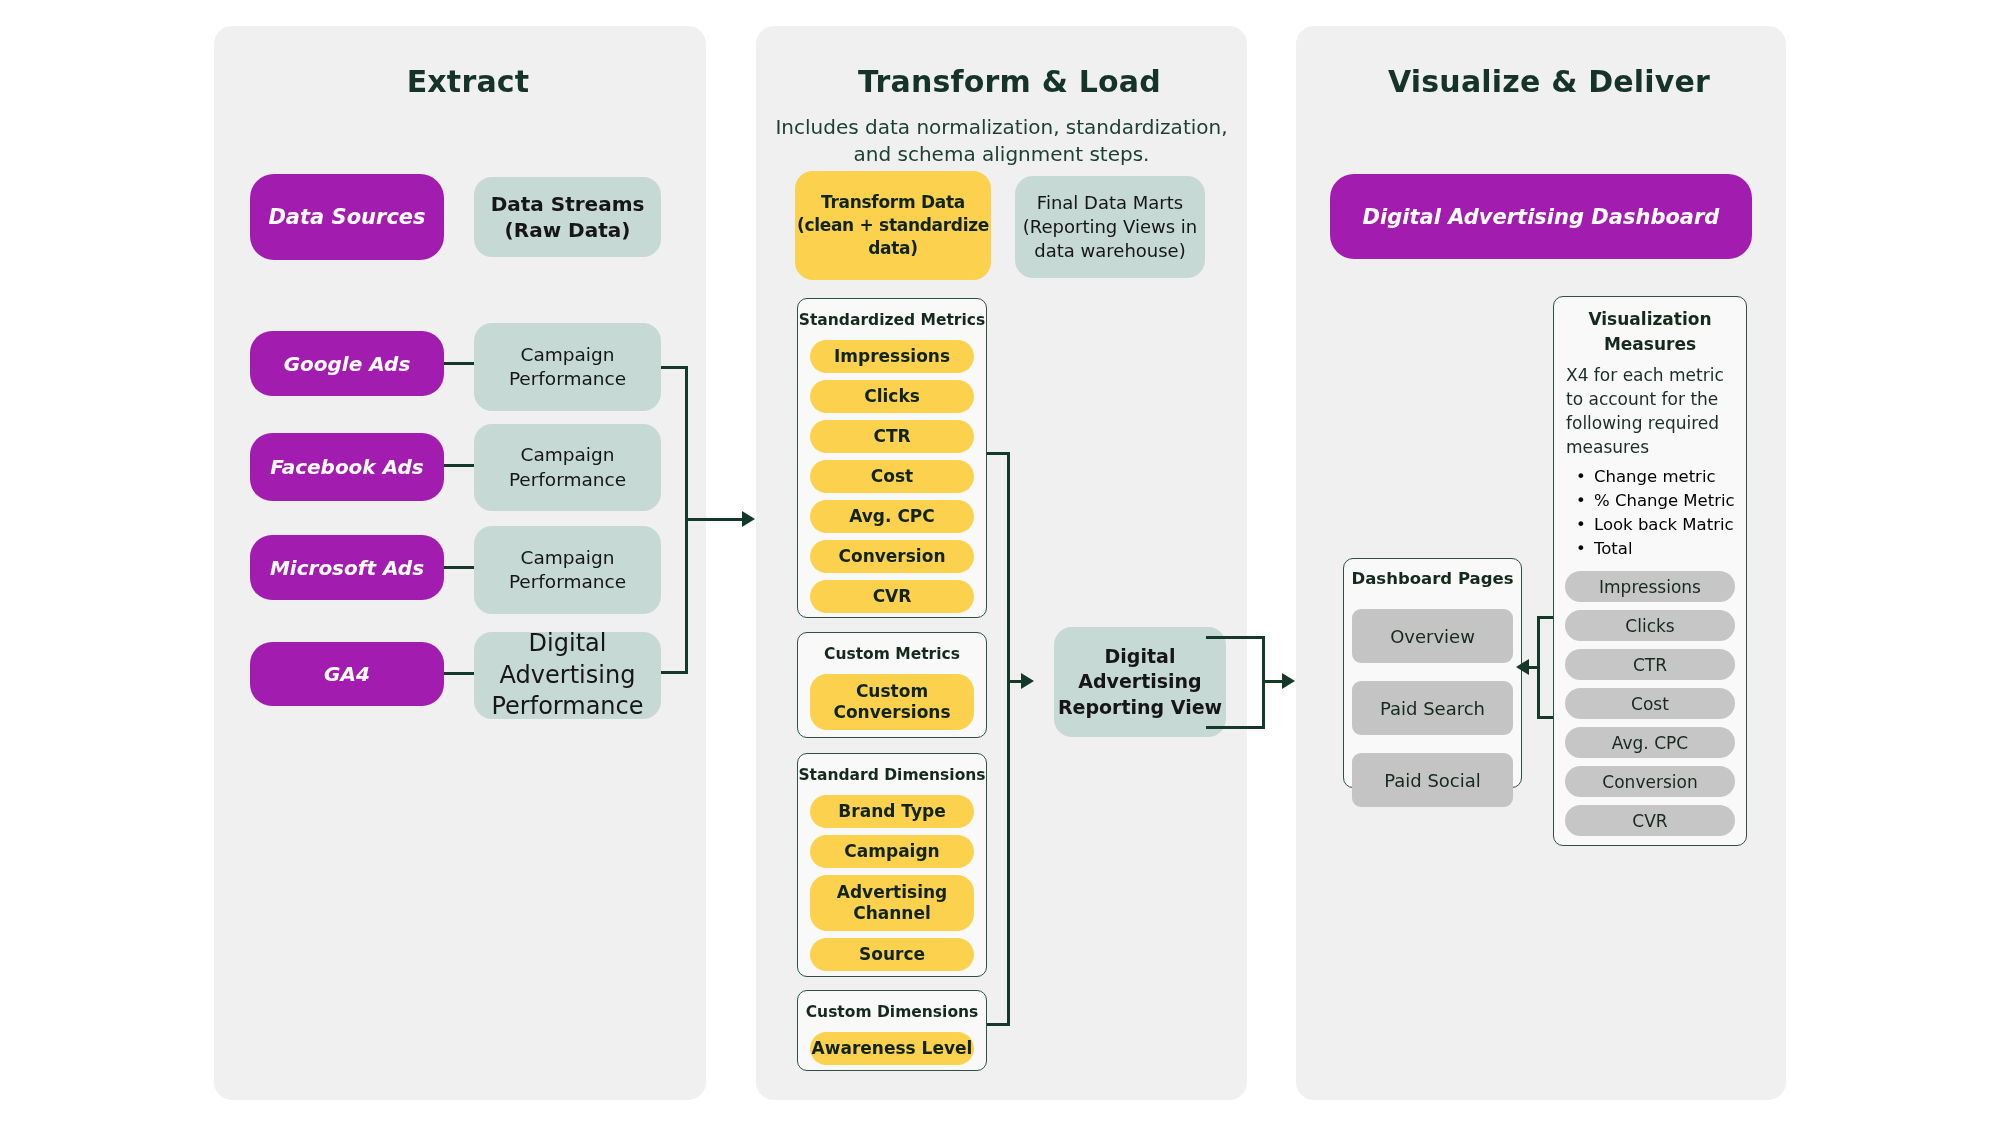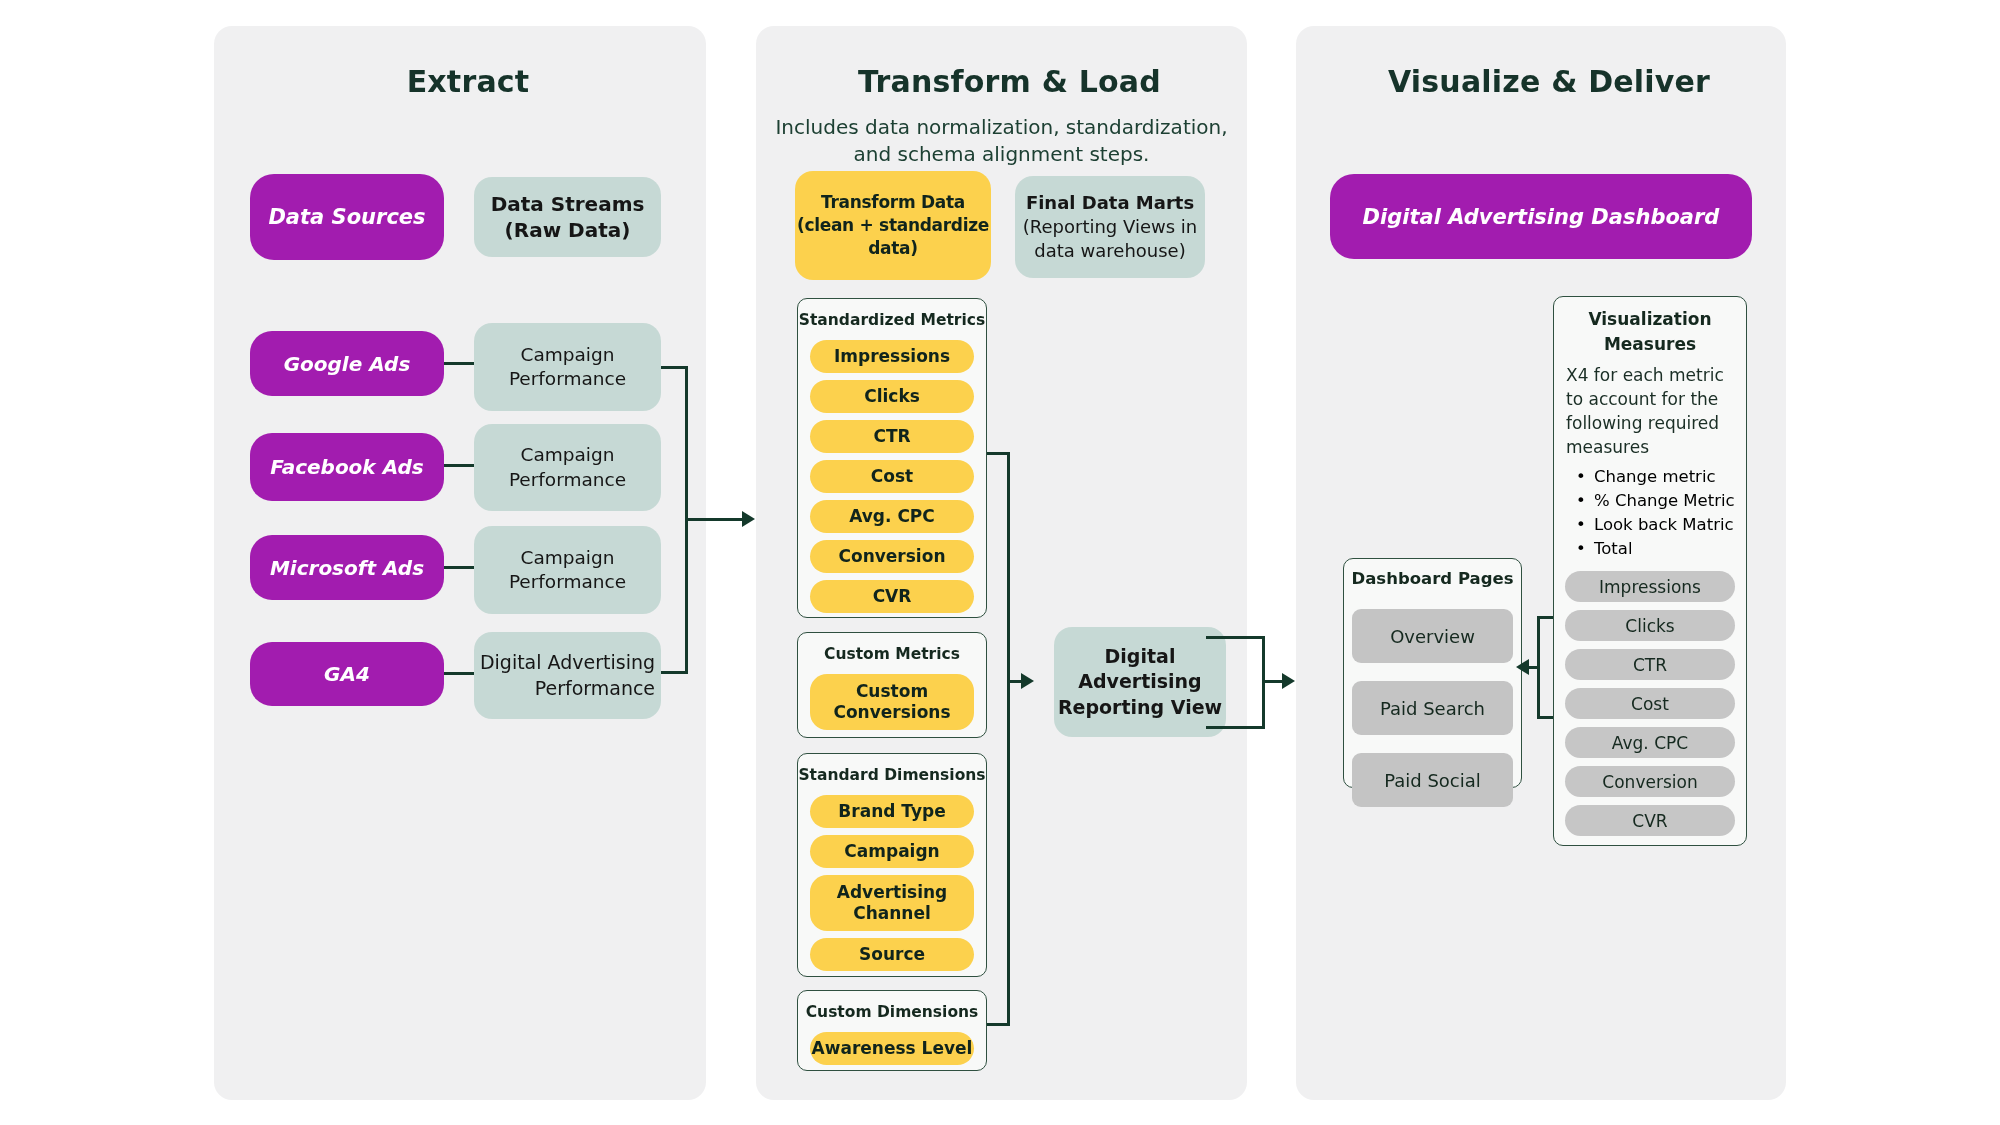--- a/index.html
+++ b/index.html
@@ -10,21 +10,21 @@
   .panel{position:absolute;top:26px;height:1074px;background:#f0f0f1;border-radius:18px;}
   .panel-title{position:absolute;top:38px;left:0;width:100%;text-align:center;
     font-size:30px;font-weight:bold;color:#16332a;letter-spacing:.2px;padding-left:8px;}
   .subtitle{position:absolute;top:88px;left:0;width:100%;text-align:center;
     font-size:20px;line-height:27px;color:#1d4033;white-space:pre-line;}
   .node{position:absolute;display:flex;align-items:center;justify-content:center;
     text-align:center;box-sizing:border-box;}
   .pre{white-space:pre-line;}
   .dark{background:#a21caf;color:#ffffff;font-weight:bold;font-size:20px;border-radius:24px;font-style:italic;}
   .teal{background:#c6d9d5;color:#161616;font-size:18.5px;line-height:1.32;border-radius:18px;}
-  .teal .b{font-weight:bold;}
+  .teal .b{font-weight:normal;}
   .yellowbox{background:#fcd14d;color:#10241c;font-weight:bold;font-size:17px;
     letter-spacing:-0.3px;line-height:1.35;border-radius:18px;}
   .container-box{position:absolute;box-sizing:border-box;background:#f8f9f8;
     border:1.5px solid #2f5040;border-radius:10px;display:flex;flex-direction:column;
     align-items:center;padding:8px 12px;gap:7px;}
   .container-label{font-size:15.5px;font-weight:bold;color:#15291f;white-space:nowrap;
     line-height:26px;flex:0 0 auto;}
   .pill-y{width:100%;min-height:33px;background:#fcd14d;border-radius:17px;
     display:flex;align-items:center;justify-content:center;text-align:center;
     font-size:17px;font-weight:600;color:#10241c;line-height:1.25;flex:0 0 auto;}
@@ -66,21 +66,21 @@
 
     <div class="node dark" style="left:36px;top:407px;width:194px;height:68px;border-radius:22px;">Facebook Ads</div>
     <div class="node teal pre" style="left:260px;top:398px;width:187px;height:87px;">Campaign
 Performance</div>
 
     <div class="node dark" style="left:36px;top:509px;width:194px;height:65px;border-radius:22px;">Microsoft Ads</div>
     <div class="node teal pre" style="left:260px;top:500px;width:187px;height:88px;">Campaign
 Performance</div>
 
     <div class="node dark" style="left:36px;top:616px;width:194px;height:64px;border-radius:22px;">GA4</div>
-    <div class="node teal pre" style="left:260px;top:606px;width:187px;height:87px;font-size:19px;text-align:right;">Digital Advertising
+    <div class="node teal pre" style="left:260px;top:606px;width:187px;height:87px;font-size:24px;">Digital Advertising
 Performance</div>
   </div>
 
   <div class="panel" style="left:756px;width:491px;">
     <div class="panel-title">Transform &amp; Load</div>
     <div class="subtitle">Includes data normalization, standardization,
 and schema alignment steps.</div>
 
     <div class="node yellowbox pre" style="left:39px;top:145px;width:196px;height:109px;">Transform Data
 (clean + standardize

